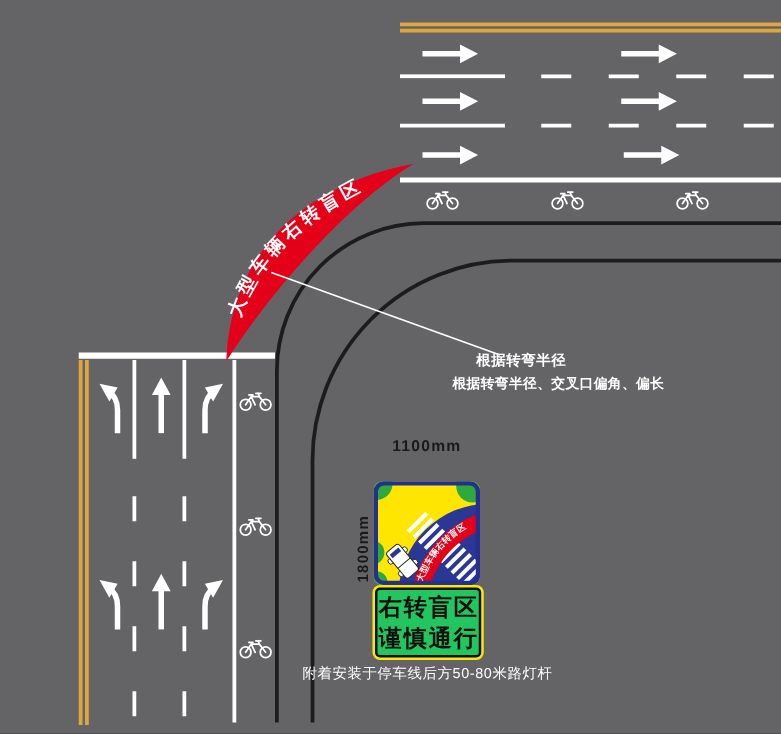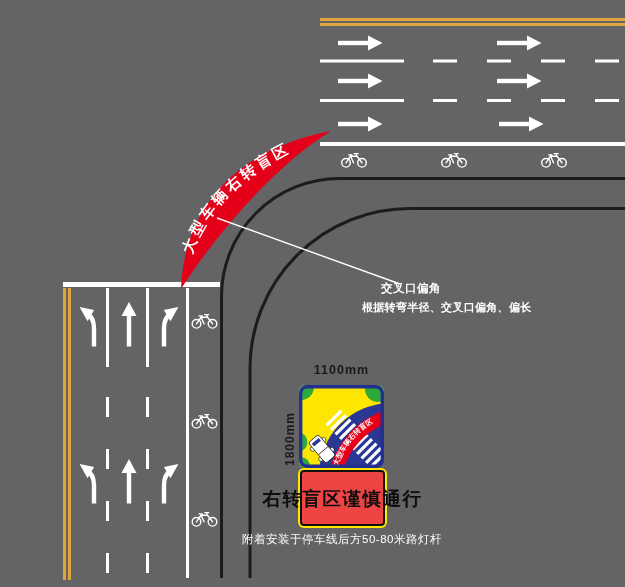--- a/index.html
+++ b/index.html
@@ -14,22 +14,22 @@
   .anno-title{font-size:11.5px;letter-spacing:.5px;}
   .anno-body{font-size:11px;letter-spacing:.3px;line-height:14.5px;}
   .dim-label{color:#1a1a1a;font-weight:800;font-size:12.5px;letter-spacing:1px;white-space:nowrap;}
   .plaque{
     position:absolute;left:298px;top:468px;width:89px;height:60px;
     background:#FFE600;border-radius:6px;box-sizing:border-box;padding:2px;
   }
   .plaque-inner{
     width:100%;height:100%;box-sizing:border-box;
     border:2.5px solid #101010;border-radius:4px;
-    display:flex;flex-direction:row;align-items:center;justify-content:center;
-    background:#ef4444;
+    display:flex;flex-direction:column;align-items:flex-end;justify-content:center;
+    background:#22c55e;
   }
   .plaque-line{
     color:#0d0d0d;font-weight:900;font-size:18.5px;line-height:25px;
     letter-spacing:1.5px;white-space:nowrap;
   }
   .notes-block{
     position:absolute;left:192px;top:531px;width:300px;text-align:center;
   }
   .notes-line{color:#fff;font-weight:400;font-size:11.5px;line-height:17px;letter-spacing:.5px;white-space:nowrap;}
 </style>
@@ -113,24 +113,24 @@
       <path d="M 181,289 C 184,205 240,148 331,131 C 280,162 220,228 181,289 Z" fill="#E50019"></path>
       <path id="bzpath" d="M 187,276 Q 200,186 324,137" fill="none"></path>
       <text font-size="15" font-weight="bold" fill="#ffffff" letter-spacing="3.5">
         <textPath href="#bzpath" startOffset="22">大型车辆右转盲区</textPath>
       </text>
     </g>
 
     <line x1="217" y1="218" x2="400" y2="284" stroke="#ffffff" stroke-width="1.4"></line>
   </svg>
 
-  <div class="abs note anno-title" style="left:381px;top:281px;">交叉口偏角</div>
+  <div class="abs note anno-title" style="left:381px;top:281px;">根据转弯半径</div>
   <div class="abs note anno-body" style="left:362px;top:300px;">根据转弯半径、交叉口偏角、偏长</div>
 
-  <div class="abs dim-label" style="left:299px;top:363px;width:85px;text-align:center;">1100mm</div>
+  <div class="abs dim-label" style="left:299px;top:350px;width:85px;text-align:center;">1100mm</div>
   <div class="abs dim-label" style="left:260px;top:432px;width:60px;height:14px;text-align:center;transform:rotate(-90deg);font-size:12px;">1800mm</div>
 
   <svg class="abs" style="left:299px;top:385px;" width="85" height="83" viewBox="0 0 85 83">
     <defs>
       <clipPath id="picClip">
           <rect x="0" y="0" width="85" height="83" rx="7"></rect>
         </clipPath>
       <path id="bandPath" d="M 38,83 Q 50,46 86,32"></path>
     </defs>
     <g clip-path="url(#picClip)">

